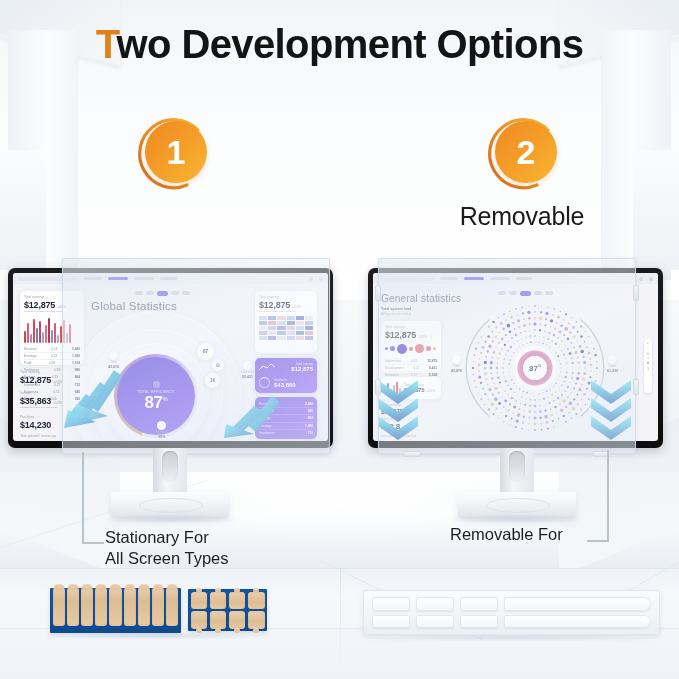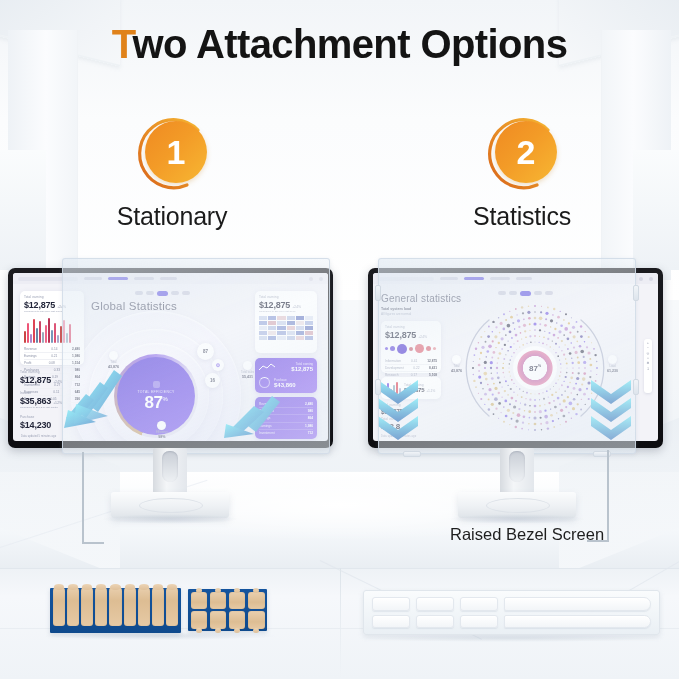--- a/index.html
+++ b/index.html
@@ -307,44 +307,43 @@
     <div class="shelf-glow"></div>
     <div class="floor-band"></div>
     <div class="floor-seam"></div>
     <div class="floor-diag1"></div>
     <div class="floor-diag2"></div>
     <div class="floor-hline"></div>
     <div class="soft-diag-a"></div>
   </div>
 
   <div class="title">
-    <span class="accent">T</span><span>wo Attachment Options</span>
+    <span class="accent">T</span><span>wo Development Options</span>
   </div>
 
   <div class="badge-wrap badge-1">
     <svg class="badge-ring" width="90" height="90" viewBox="0 0 90 90">
       <defs>
         <linearGradient id="arcg1" x1="0" y1="1" x2="1" y2="0">
           <stop offset="0%" stop-color="#d9651a"></stop>
             <stop offset="100%" stop-color="#f7b733"></stop>
         </linearGradient>
       </defs>
       <path d="M 71 22 A 34 34 0 1 0 60 77" fill="none" stroke="url(#arcg1)" stroke-width="3.2" stroke-linecap="round"></path>
     </svg>
     <div class="badge-circle">1</div>
   </div>
-  <div class="subtitle sub-1">Stationary</div>
 
   <div class="badge-wrap badge-2">
     <svg class="badge-ring" width="90" height="90" viewBox="0 0 90 90">
       <path d="M 71 22 A 34 34 0 1 0 60 77" fill="none" stroke="url(#arcg1)" stroke-width="3.2" stroke-linecap="round"></path>
     </svg>
     <div class="badge-circle">2</div>
   </div>
-  <div class="subtitle sub-2">Statistics</div>
+  <div class="subtitle sub-2">Removable</div>
 
   <div class="monitor mon-left">
     <div class="bezel"></div>
     <div class="screen">
 
       <div class="dash-top">
         <span class="dash-pill" style="width:60px;background:#e3e4ee"></span>
         <span class="dash-tab" style="width:18px"></span>
         <span class="dash-tab active" style="width:20px"></span>
         <span class="dash-tab" style="width:20px"></span>
@@ -1104,27 +1103,31 @@
   <div class="stand" style="left:500px;top:448px;">
     <div class="neck"></div>
     <div class="base"></div>
     <div class="base-shadow"></div>
   </div>
 
   <div class="bracket" style="left:82px;top:452px;width:24px;height:92px;">
     <span class="v" style="left:0;top:0;height:92px;"></span>
     <span class="h" style="left:0;bottom:0;width:22px;"></span>
   </div>
+  <div class="caption cap-left">
+    <div>Stationary  For</div>
+    <div>All Screen Types</div>
+  </div>
 
   <div class="bracket" style="left:585px;top:450px;width:24px;height:92px;">
     <span class="v" style="right:0;top:0;height:92px;"></span>
     <span class="h" style="right:0;bottom:0;width:22px;"></span>
   </div>
   <div class="caption cap-right">
-    <div>Raised Bezel Screen</div>
+    <div>Removable For</div>
   </div>
 
   <div class="shadow-under"></div>
   <div class="shadow-under2"></div>
 
   <div class="strip-pack-a">
     <span class="strip"></span>
     <span class="strip"></span>
     <span class="strip"></span>
     <span class="strip"></span>

